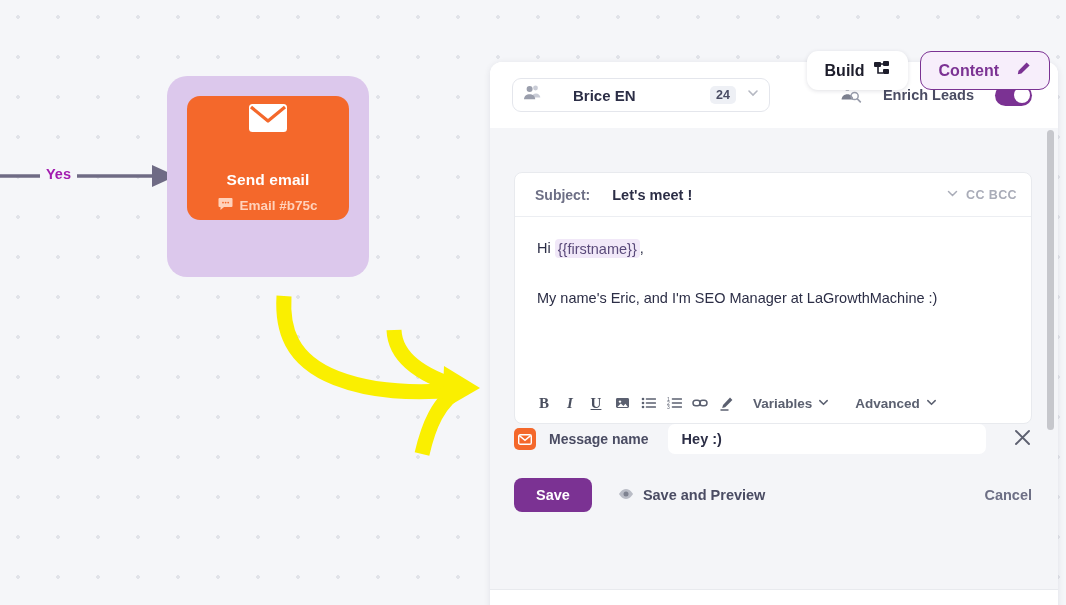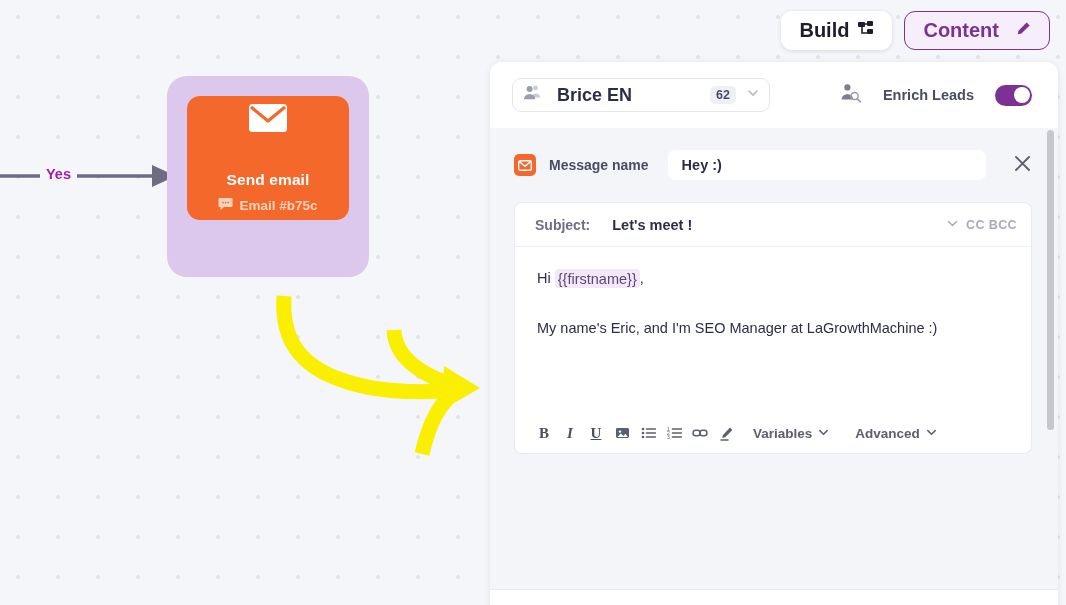--- a/index.html
+++ b/index.html
@@ -60,22 +60,22 @@
 
   
   #topbar {
     position: absolute; right: 16px; top: 11px;
     display: flex; align-items: center; gap: 12px;
     z-index: 6;
   }
   .tbtn {
     height: 39px; border-radius: 11px;
     display: flex; align-items: center; gap: 9px;
-    padding: 0 18px; font-size: 20px; font-weight: bold;
-    cursor: pointer; user-select: none;
+    padding: 0 18px; font-size: 16px; font-weight: bold;
+    cursor: pointer; user-select: none; margin-top: 40px;
   }
   #btn-build {
     background: #fff; color: #1d1d2b;
     box-shadow: 0 1px 4px rgba(40,40,70,.14);
   }
   #btn-content {
     background: #f7eefb; color: #7b3293;
     border: 1.6px solid #7b3293;
     gap: 16px;
   }
@@ -93,21 +93,21 @@
     height: 66px; background: #fff;
     display: flex; align-items: center;
     padding: 0 0 0 22px;
   }
   #audience-select {
     width: 258px; height: 34px;
     border: 1px solid #e4e6ec; border-radius: 9px;
     display: flex; align-items: center; gap: 10px;
     padding: 0 9px 0 10px; cursor: pointer; background: #fff;
   }
-  #audience-name { font-size: 18px; color: #2c2e46; font-weight: bold; flex: 1; margin-left: 4px;}
+  #audience-name { font-size: 15px; color: #2c2e46; font-weight: bold; flex: 1; margin-left: 20px;}
   #audience-count {
     font-size: 12.5px; color: #4a4c63; font-weight: bold;
     background: #eef0f5; border-radius: 5px; padding: 2px 6px;
   }
   #enrich {
     display: flex; align-items: center; gap: 21px;
     margin-left: auto; margin-right: 26px;
   }
   #enrich-label { font-size: 14.5px; color: #4a4c63; font-weight: bold; }
   .toggle {
@@ -292,21 +292,21 @@
     <div id="audience-select">
       <span>
         <svg width="20" height="18" viewBox="0 0 20 18">
           <circle cx="12.5" cy="4" r="2.4" fill="#c9ccd6"></circle>
           <path d="M8.6 13.6c0-2.6 2-4.2 4.4-4.2 2.3 0 4.3 1.6 4.3 4.2z" fill="#c9ccd6"></path>
           <circle cx="6.6" cy="5" r="3" fill="#9a9eac"></circle>
           <path d="M1 15.2c0-3.1 2.5-5 5.6-5 3 0 5.6 1.9 5.6 5z" fill="#9a9eac"></path>
         </svg>
       </span>
       <span id="audience-name">Brice EN</span>
-      <span id="audience-count">62</span>
+      <span id="audience-count">24</span>
       <span>
         <svg width="14" height="14" viewBox="0 0 14 14">
             <path d="M3 5l4 4 4-4" fill="none" stroke="#b5b8c2" stroke-width="1.6" stroke-linecap="round"></path>
           </svg>
       </span>
     </div>
 
     <div id="enrich">
       <span>
         <svg width="22" height="20" viewBox="0 0 22 20">
@@ -317,36 +317,20 @@
         </svg>
       </span>
       <span id="enrich-label">Enrich Leads</span>
       <span class="toggle on">
           <span class="knob"></span>
         </span>
     </div>
   </div>
 
   <div id="panel-body">
-
-    <div id="msgname-row">
-      <span id="msg-icon">
-        <svg width="14" height="11" viewBox="0 0 14 11">
-          <rect x=".7" y=".7" width="12.6" height="9.6" rx="1.6" fill="none" stroke="#fff" stroke-width="1.4"></rect>
-          <path d="M1.4 1.6 L7 6.4 L12.6 1.6" fill="none" stroke="#fff" stroke-width="1.4"></path>
-        </svg>
-      </span>
-      <span id="msgname-label">Message name</span>
-      <input id="msgname-input" type="text" value="Hey :)" style="">
-      <span id="close-icon">
-        <svg width="19" height="19" viewBox="0 0 19 19">
-            <path d="M3 3l13 13M16 3L3 16" stroke="#5d6070" stroke-width="1.9" stroke-linecap="round" fill="none"></path>
-          </svg>
-      </span>
-    </div>
 
     <div id="editor">
       <div id="subject-row">
         <span id="subject-label">Subject:</span>
         <span id="subject-value">Let's meet !</span>
         <span id="ccbcc">
           <span>
             <svg width="13" height="13" viewBox="0 0 13 13">
                 <path d="M2.5 4.5l4 4 4-4" fill="none" stroke="#a9acb8" stroke-width="1.5" stroke-linecap="round"></path>
               </svg>
@@ -414,21 +398,50 @@
           <span>Advanced</span>
           <span>
             <svg width="11" height="11" viewBox="0 0 11 11">
                 <path d="M1.8 3.6l3.7 3.7 3.7-3.7" fill="none" stroke="#5b6070" stroke-width="1.5" stroke-linecap="round"></path>
               </svg>
           </span>
         </span>
       </div>
     </div>
 
-
+    <div id="msgname-row">
+      <span id="msg-icon">
+        <svg width="14" height="11" viewBox="0 0 14 11">
+          <rect x=".7" y=".7" width="12.6" height="9.6" rx="1.6" fill="none" stroke="#fff" stroke-width="1.4"></rect>
+          <path d="M1.4 1.6 L7 6.4 L12.6 1.6" fill="none" stroke="#fff" stroke-width="1.4"></path>
+        </svg>
+      </span>
+      <span id="msgname-label">Message name</span>
+      <input id="msgname-input" type="text" value="Hey :)" style="">
+      <span id="close-icon">
+        <svg width="19" height="19" viewBox="0 0 19 19">
+            <path d="M3 3l13 13M16 3L3 16" stroke="#5d6070" stroke-width="1.9" stroke-linecap="round" fill="none"></path>
+          </svg>
+      </span>
+    </div>
+
+
+    <div id="actions-row">
+      <button id="save-btn">Save</button>
+      <span id="savepreview">
+        <span>
+          <svg width="16" height="12" viewBox="0 0 16 12">
+            <path d="M8 1C3.8 1 1 6 1 6s2.8 5 7 5 7-5 7-5-2.8-5-7-5z" fill="#b9bcc6"></path>
+            <circle cx="8" cy="6" r="2.5" fill="#7e8290"></circle>
+          </svg>
+        </span>
+        <span>Save and Preview</span>
+      </span>
+      <span id="cancel">Cancel</span>
+    </div>
 
     <div id="panel-footer"></div>
   </div>
 
   <div id="scrollbar">
     <div id="scroll-thumb"></div>
   </div>
 </div>
 
 </body></html>

